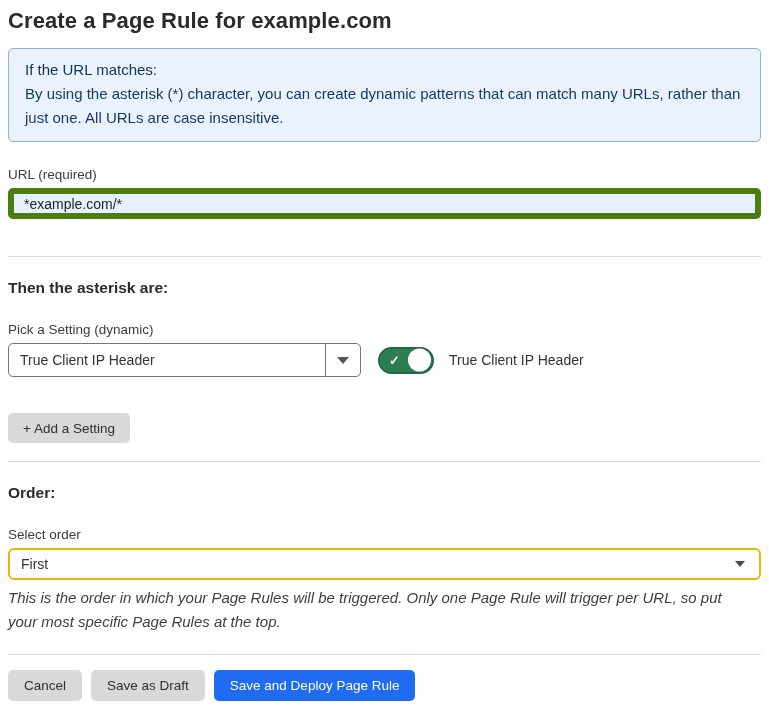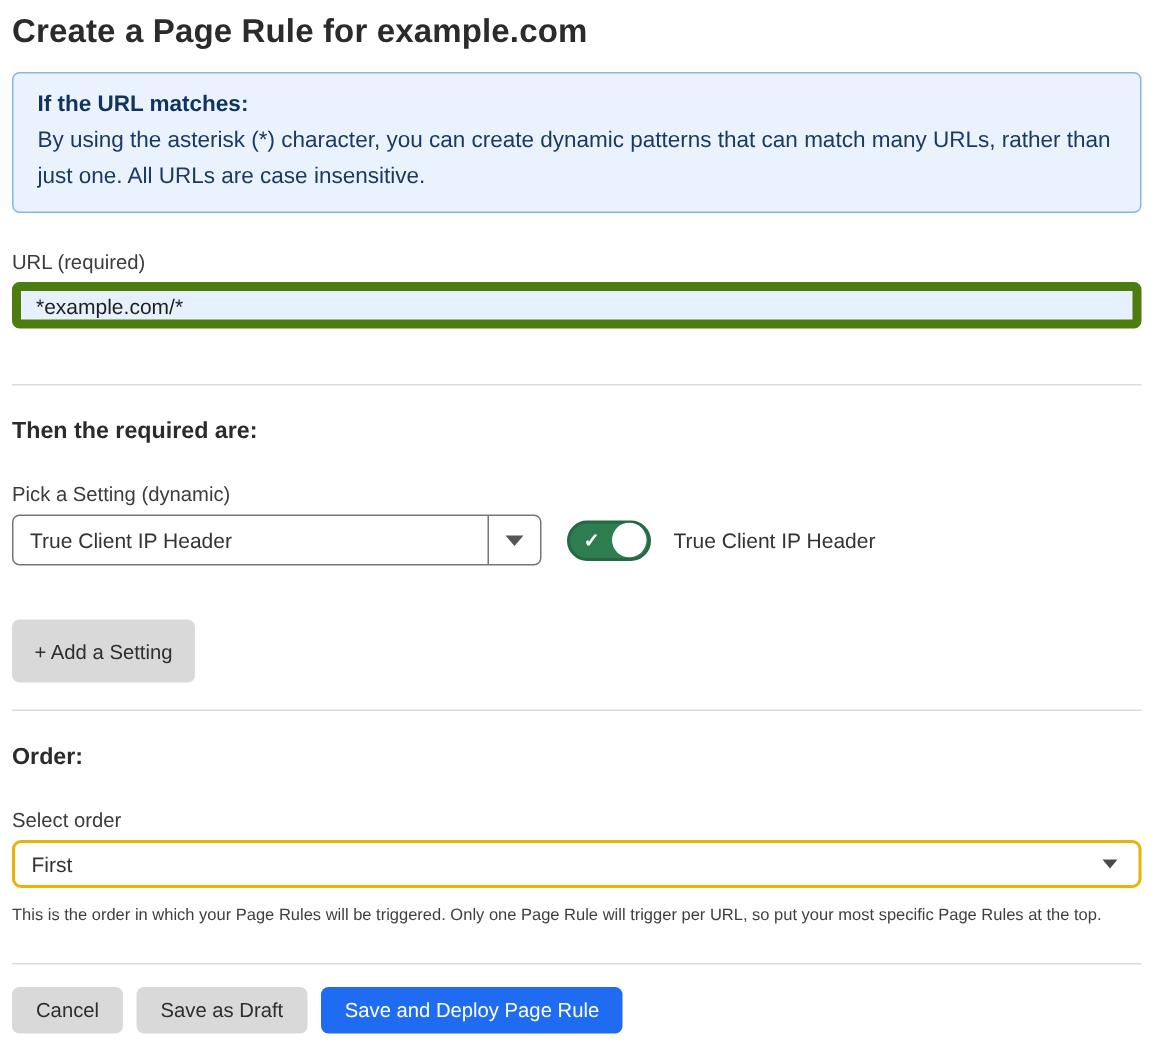--- a/index.html
+++ b/index.html
@@ -22,21 +22,21 @@
   .callout {
     margin-top: 14px;
     background: #e9f2fd;
     border: 1px solid #8ab5e0;
     border-radius: 5px;
     padding: 9px 16px 11px 16px;
     font-size: 15px;
     line-height: 24px;
     color: #16355f;
   }
-  .callout-heading { font-weight: 700; color: #10345e; }
+  .callout-heading { font-weight: 400; color: #10345e; }
   .callout-body { color: #1a3a66; }
   .callout-link {
     color: #2160a8;
     text-decoration: underline;
     cursor: pointer;
   }
   .field-label {
     font-size: 13.5px;
     color: #3c3c3c;
     margin-top: 25px;
@@ -152,21 +152,21 @@
     border-radius: 5px;
     cursor: pointer;
     white-space: nowrap;
   }
   .btn-gray {
     background: #d9d9d9;
     color: #2e2e2e;
   }
   .btn-add {
     margin-top: 36px;
-    height: 42px;
+    height: 30px;
     padding: 0 15px;
   }
   .select-box {
     width: 100%;
     height: 32px;
     border: 2px solid #eab308;
     border-radius: 6px;
     background: #ffffff;
     display: flex;
     align-items: center;
@@ -179,24 +179,25 @@
     color: #333333;
   }
   .select-box .tri-down {
     border-left-width: 5px;
     border-right-width: 5px;
     border-top-width: 6px;
     border-top-color: #4a4a4a;
   }
   .help-text {
     margin-top: 6px;
-    font-size: 11px;
+    font-size: 15px;
     line-height: 24px;
     color: #3f3f3f;
     max-width: 745px;
+    font-style: italic;
   }
   .footer-row {
     display: flex;
     align-items: center;
     margin-top: 15px;
     gap: 9px;
   }
   .btn-footer { height: 31px; padding: 0 16px; }
   .btn-blue {
     background: #1f6bf1;
@@ -213,21 +214,21 @@
 <div class="callout">
   <div class="callout-heading">If the URL matches:</div>
   <div class="callout-body">By using the asterisk (*) character, you can create dynamic patterns that can match many URLs, rather than just one. All URLs are case insensitive.</div>
 </div>
 
 <div class="field-label">URL (required)</div>
 <input class="url-input" type="text" value="*example.com/*" style="">
 
 <hr class="divider divider-1">
 
-<div class="section-heading">Then the required are:</div>
+<div class="section-heading">Then the asterisk are:</div>
 
 <div class="field-label">Pick a Setting (dynamic)</div>
 <div class="setting-row">
   <div class="picker">
     <div class="picker-value">True Client IP Header</div>
     <div class="picker-arrow-cell">
       <span class="tri-down"></span>
     </div>
   </div>
   <div class="toggle">

